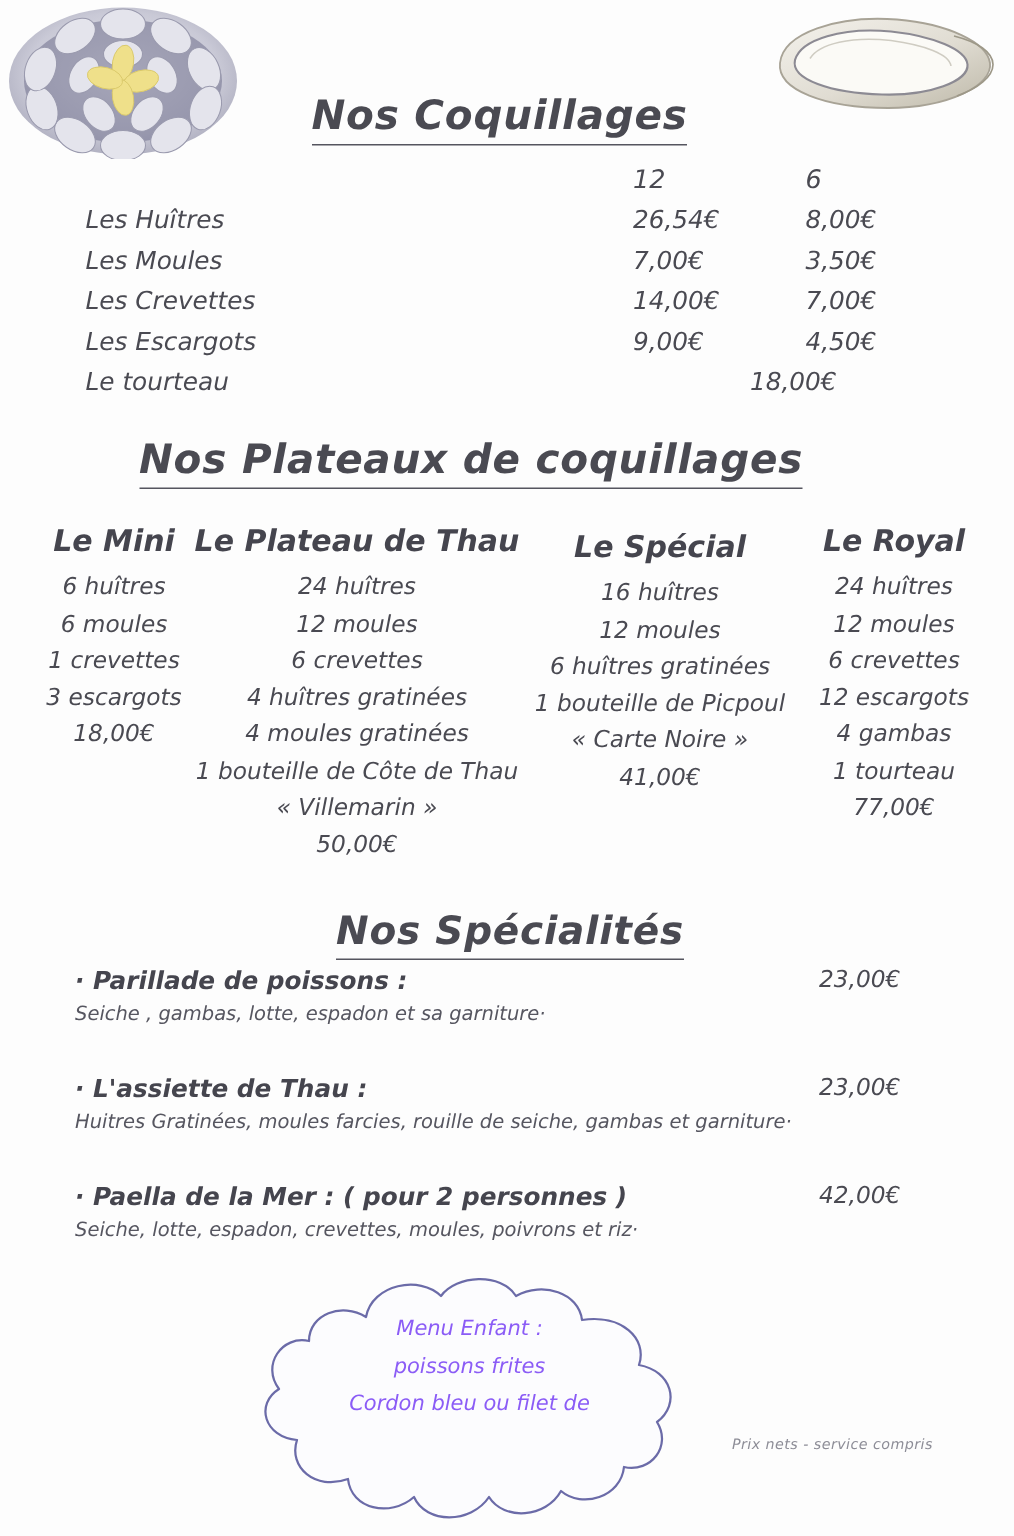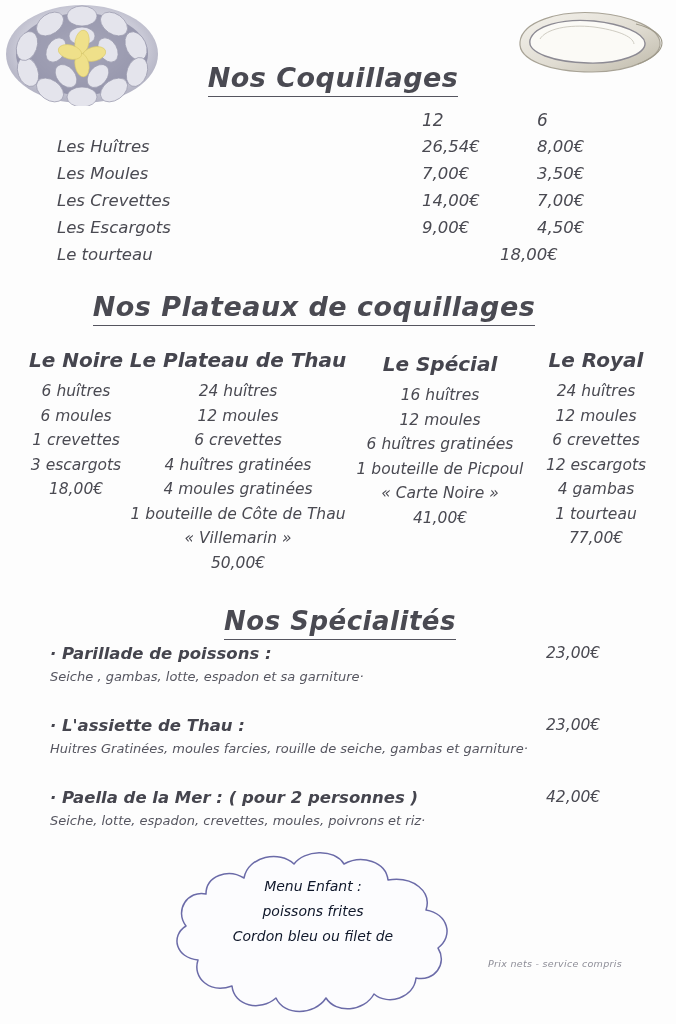--- a/index.html
+++ b/index.html
@@ -84,21 +84,21 @@
   }
 
   
   #cloud-wrap{position:absolute;left:148px;top:848px;width:330px;height:176px;}
   #cloud-svg{position:absolute;left:0;top:0;}
   #cloud-text{
     position:absolute;left:0;top:26px;width:330px;text-align:center;
   }
   #cloud-text div{
     font-size:14px;font-style:italic;line-height:25px;
-    color:#0f172a;white-space:nowrap;
+    color:#8b5cf6;white-space:nowrap;
   }
 
   
   #footer-note{
     position:absolute;left:488px;top:958px;
     font-size:9.5px;font-style:italic;color:#8d8d97;
     letter-spacing:.3px;white-space:nowrap;
   }
 </style>
 </head>
@@ -192,21 +192,21 @@
     </div>
   </div>
 
   <div class="heading" id="h-plateaux">
     <span class="hl">Nos Plateaux de coquillages</span>
   </div>
 
   <div id="plateaux">
 
     <div class="plat-col" id="col-mini">
-      <div class="ptitle">Le Noire</div>
+      <div class="ptitle">Le Mini</div>
       <div class="pline">6 huîtres</div>
       <div class="pline">6 moules</div>
       <div class="pline">1 crevettes</div>
       <div class="pline">3 escargots</div>
       <div class="pprice">18,00€</div>
     </div>
 
     <div class="plat-col" id="col-thau">
       <div class="ptitle">Le Plateau de Thau</div>
       <div class="pline">24 huîtres</div>

